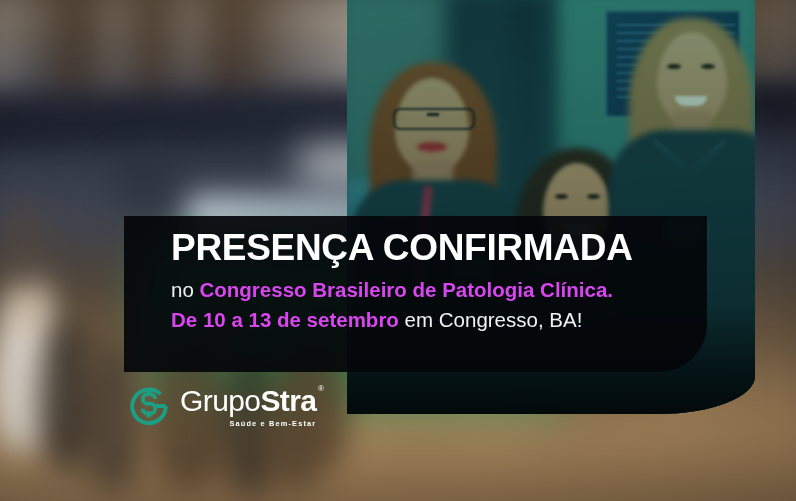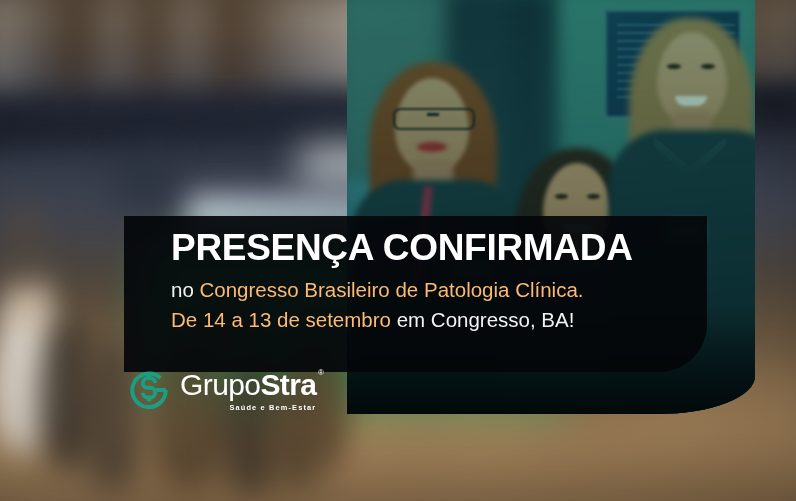--- a/index.html
+++ b/index.html
@@ -270,27 +270,27 @@
     position: absolute;
     left: 47px;
     color: #f2f2f2;
     font-size: 20.5px;
     line-height: 1;
     white-space: nowrap;
     font-weight: 400;
   }
   .sub-line.l1 { top: 64px; }
   .sub-line.l2 { top: 94px; }
-  .sub-line b { font-weight: 400; color: #fdba74; }
+  .sub-line b { font-weight: 700; color: #d946ef; }
 
   
   .logo {
     position: absolute;
     left: 127px;
-    top: 368px;
+    top: 384px;
     display: flex;
     align-items: center;
     gap: 9px;
   }
   .logo-mark { width: 44px; height: 44px; display: block; }
   .logo-text-wrap { position: relative; padding-top: 1px; }
   .logo-word {
     color: #ffffff;
     font-size: 30px;
     font-weight: 400;
@@ -416,21 +416,21 @@
       <div class="photo-green-tint"></div>
       <div class="photo-bottom-fade"></div>
     </div>
   </div>
 
   <div class="text-panel">
     <div class="headline">PRESENÇA CONFIRMADA</div>
 
     <div class="sub-line l1"><span>no </span><b>Congresso Brasileiro de Patologia Clínica.</b></div>
 
-    <div class="sub-line l2"><b>De 14 a 13 de setembro</b><span> em Congresso, BA!</span></div>
+    <div class="sub-line l2"><b>De 10 a 13 de setembro</b><span> em Congresso, BA!</span></div>
   </div>
 
   <div class="logo">
     <svg class="logo-mark" viewBox="0 0 100 100">
       <path d="M88 50 L88 50 L64 50" stroke="#1b9e82" stroke-width="9" fill="none" stroke-linecap="butt"></path>
       <path d="M88 50 A38 38 0 1 1 76 23" stroke="#1b9e82" stroke-width="9" fill="none" stroke-linecap="butt"></path>
       <path d="M64 34 A11 11 0 0 0 53 23 L47 23 A11 11 0 0 0 47 45 L53 45 A11 11 0 0 1 53 67 L47 67 A11 11 0 0 1 36 56" stroke="#1b9e82" stroke-width="9" fill="none" stroke-linecap="butt" stroke-linejoin="miter"></path>
       <rect x="45" y="14" width="10" height="13" fill="#1b9e82"></rect>
       <rect x="45" y="63" width="10" height="13" fill="#1b9e82"></rect>
     </svg>

